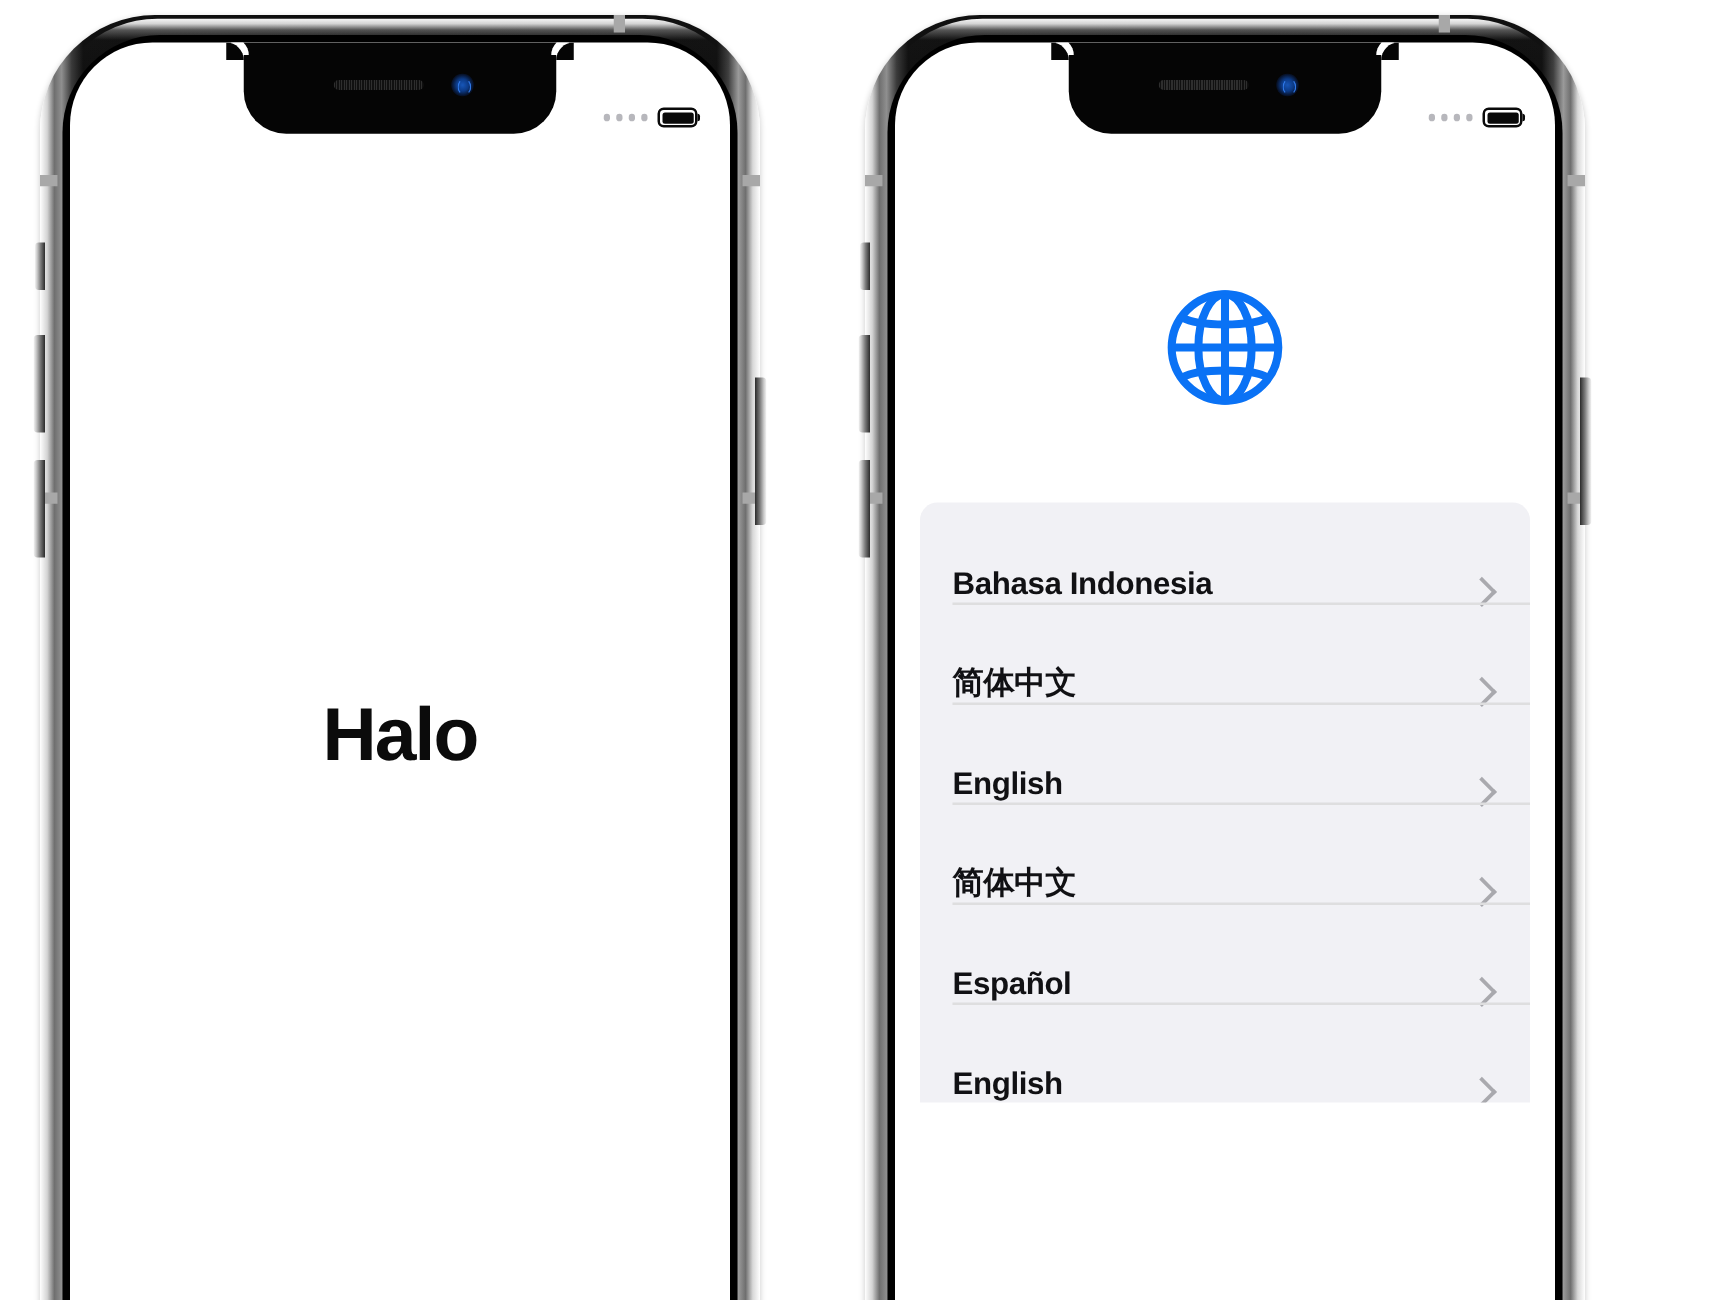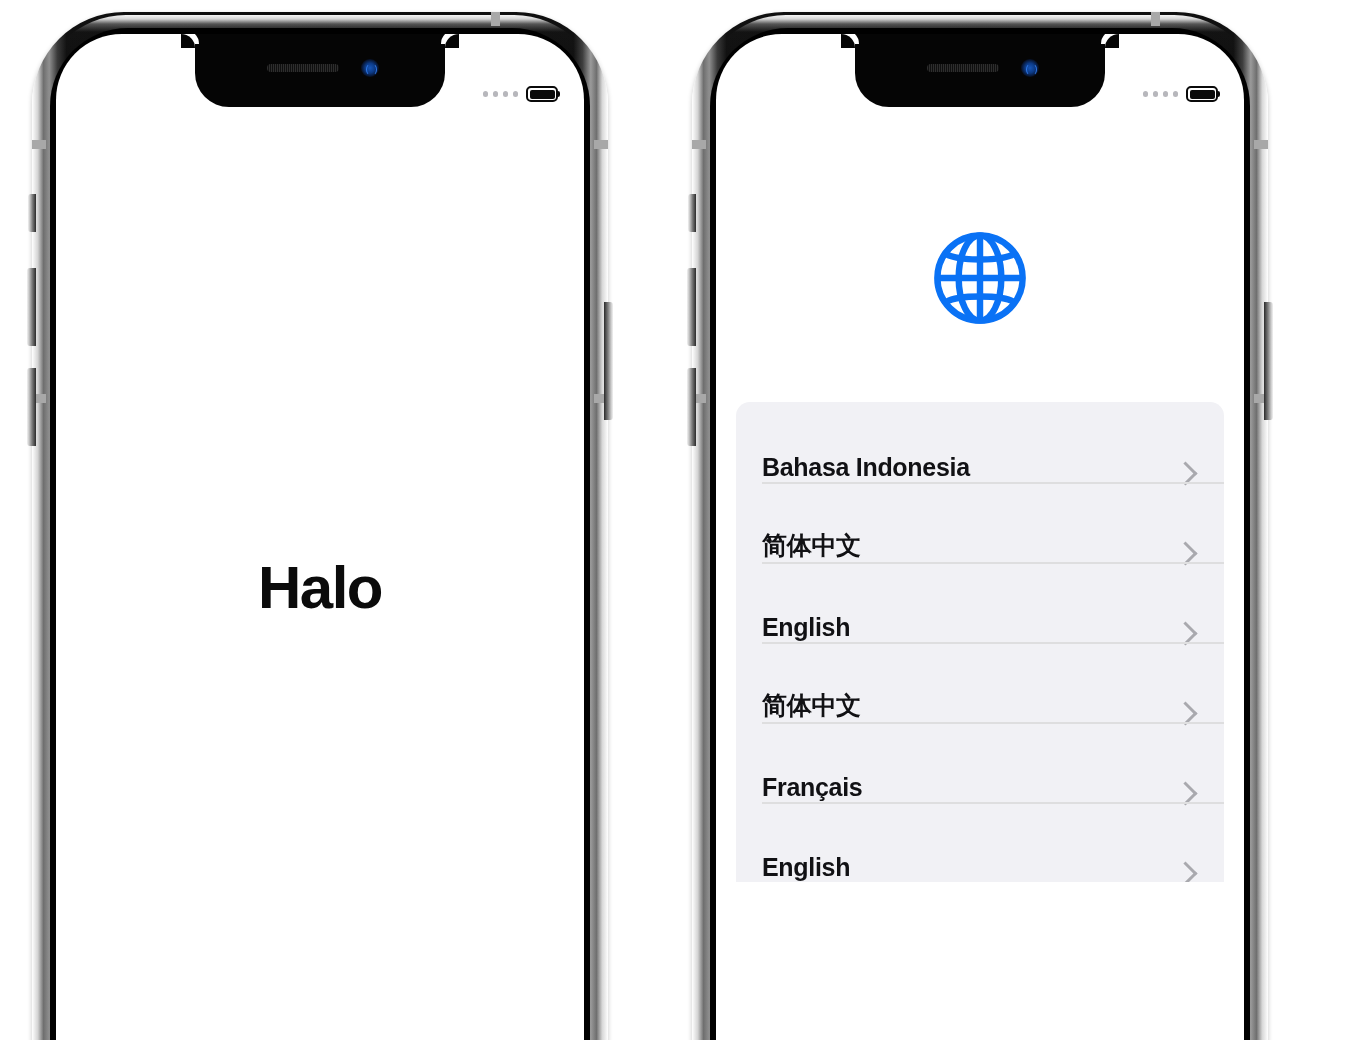--- a/index.html
+++ b/index.html
@@ -362,21 +362,21 @@
           <span class="chevron"></span>
         </div>
 
         <div class="lang-row">
           <span class="lang-label">简体中文</span>
           <span class="chevron"></span>
         </div>
 
 
         <div class="lang-row">
-          <span class="lang-label">Français</span>
+          <span class="lang-label">Español</span>
           <span class="chevron"></span>
         </div>
 
 
         <div class="lang-row">
           <span class="lang-label">English</span>
           <span class="chevron"></span>
         </div>
 
       </div>

